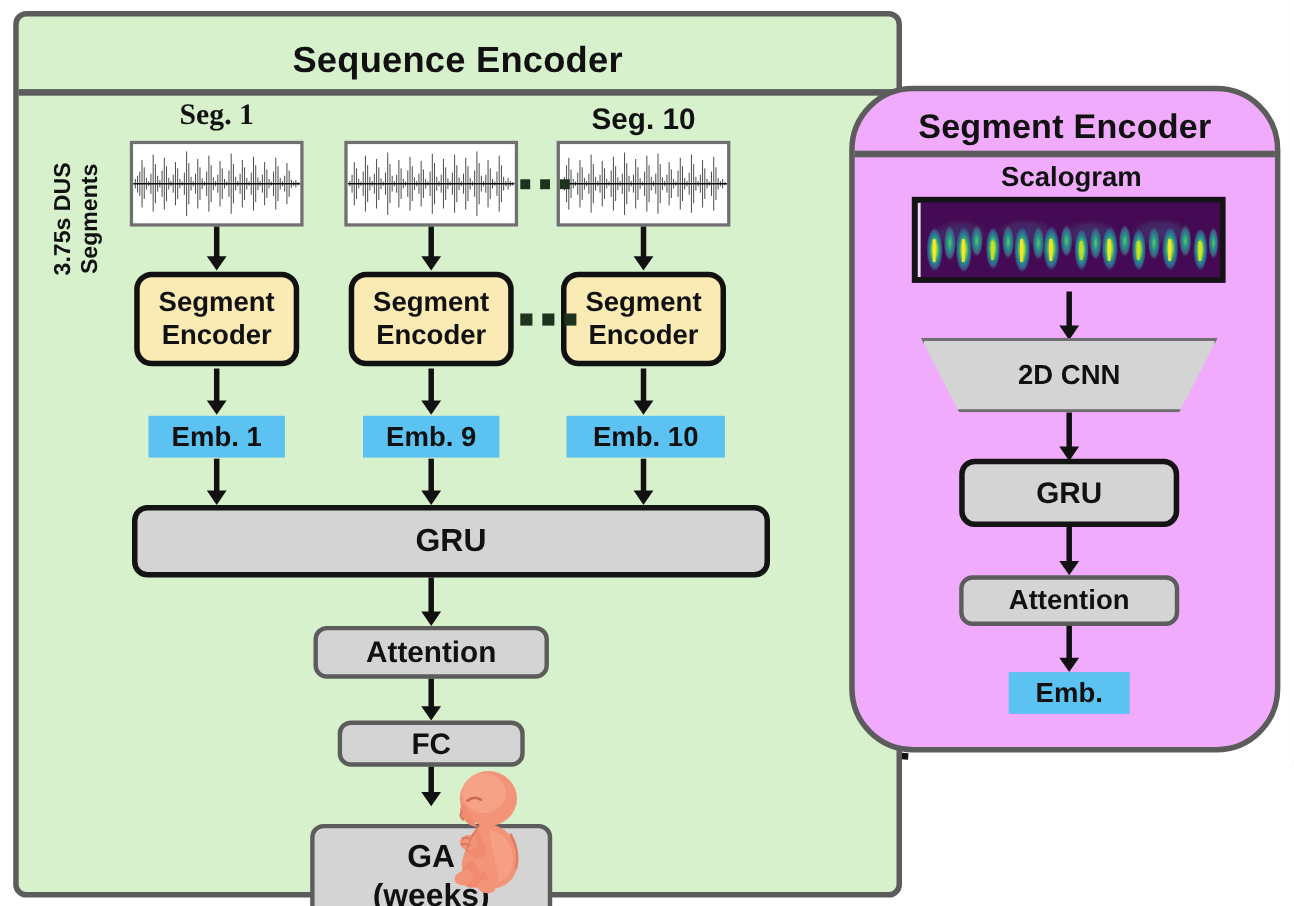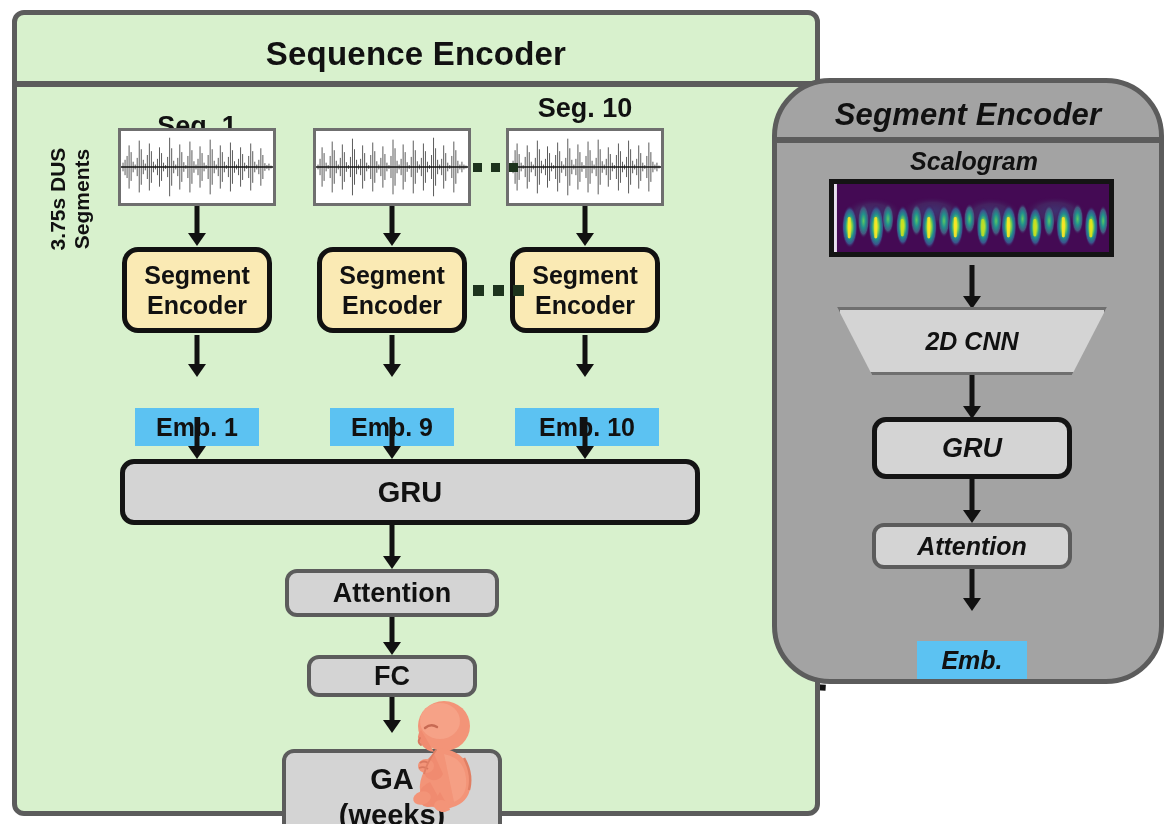--- a/index.html
+++ b/index.html
@@ -15,23 +15,22 @@
     border:5px solid #5c5c5c;
     box-sizing:border-box;
   }
   #sequence-panel{
     left:12px;top:10px;width:808px;height:806px;
     background:#d8f1cd;
     border-radius:12px;
   }
   #segment-panel{
     left:772px;top:78px;width:392px;height:606px;
-    background:#a3a3a3;
+    background:#f0abfc;
     border-radius:58px;
-    font-style:italic;
   }
   .panel-title{
     position:absolute;left:0;right:0;
     text-align:center;
     font-weight:bold;
     color:#111;
   }
   #sequence-title{top:20px;font-size:33px;letter-spacing:.2px;}
   #segment-title{top:14px;font-size:31px;letter-spacing:.2px;}
   .title-divider{
@@ -70,21 +69,21 @@
     border:5px solid #111111;border-radius:16px;
     box-sizing:border-box;
     display:flex;align-items:center;justify-content:center;
     text-align:center;font-size:25px;font-weight:bold;line-height:30px;
   }
   .emb-box{
     position:absolute;height:38px;
     background:#5cc2f2;
     display:flex;align-items:center;justify-content:center;
     font-size:25px;font-weight:bold;
-    padding:0 6px;box-sizing:border-box;margin-top:30px;
+    padding:0 6px;box-sizing:border-box;
   }
 
   
   .grey-box{
     position:absolute;background:#d4d4d4;
     box-sizing:border-box;
     display:flex;align-items:center;justify-content:center;
     text-align:center;font-weight:bold;color:#111;
   }
   .grey-dark-border{border:5px solid #141414;border-radius:14px;}
@@ -144,21 +143,21 @@
 </svg>
 
 <div class="panel" id="sequence-panel">
 
   <div class="panel-title" id="sequence-title">Sequence Encoder</div>
   <div class="title-divider" id="sequence-divider"></div>
 
   <div id="side-label">3.75s DUS
 Segments</div>
 
-  <div class="seg-label" style="left:95px;top:96px;">Seg. 1</div>
+  <div class="seg-label" style="left:95px;top:74px;font-family:Liberation Serif, serif;">Seg. 1</div>
   <div class="seg-label" style="left:483px;top:78px;">Seg. 10</div>
 
   <div class="wave-box" style="left:101px;top:113px;">
     <svg viewBox="0 0 300 150" preserveAspectRatio="none">
       <g stroke="#111111" stroke-width="1.4">
         <line x1="4" y1="66" x2="4" y2="84"></line>
           <line x1="8" y1="60" x2="8" y2="92"></line>
         <line x1="12" y1="52" x2="12" y2="98"></line>
           <line x1="16" y1="30" x2="16" y2="120"></line>
         <line x1="20" y1="44" x2="20" y2="104"></line>

